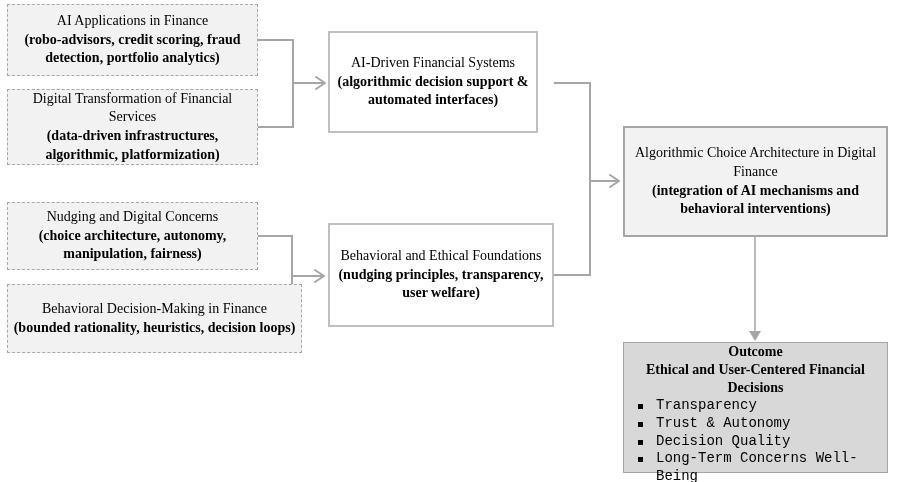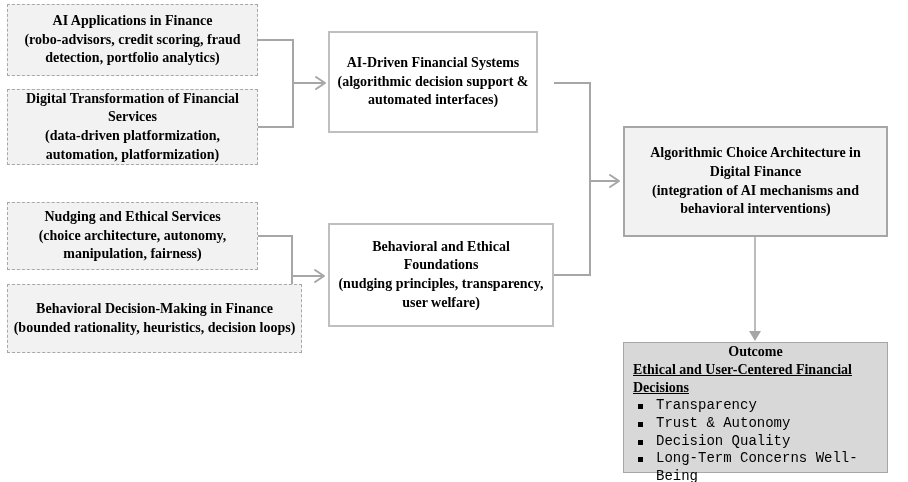--- a/index.html
+++ b/index.html
@@ -14,42 +14,42 @@
   .connectors{position:absolute;left:0;top:0;z-index:0;}
   .connectors .line{fill:none;stroke:var(--connector,#a6a6a6);stroke-width:2;}
   .connectors .head{fill:none;stroke:var(--connector,#a6a6a6);stroke-width:2;stroke-linecap:round;stroke-linejoin:round;}
   .connectors .thin{fill:none;stroke:var(--connector,#a6a6a6);stroke-width:1.5;}
   .connectors .tri{fill:var(--connector,#a6a6a6);stroke:none;}
   .box{
     position:absolute;z-index:1;box-sizing:border-box;
     display:flex;flex-direction:column;justify-content:center;align-items:center;
     text-align:center;font-size:14px;line-height:1.33;padding:2px 5px;
   }
-  .box-title{font-weight:bold;}
+  .box-title{font-weight:normal;}
   .box-sub{font-weight:bold;}
   .dashed{
     background:var(--box-fill-light,#f2f2f2);
     border:1.5px dashed var(--border-dashed,#a8a8a8);
   }
   .solid-white{
     background:var(--box-fill-white,#ffffff);
     border:2px solid var(--border-solid,#bfbfbf);
   }
   .solid-light{
     background:var(--box-fill-light,#f2f2f2);
     border:2px solid var(--border-strong,#a6a6a6);
   }
   .outcome{
     background:var(--box-fill-outcome,#d8d8d8);
     border:1.5px solid var(--border-strong,#a6a6a6);
     justify-content:flex-start;align-items:stretch;text-align:left;
     padding:0 9px;line-height:1.28;
   }
   .outcome-heading{font-weight:bold;text-align:center;}
-  .outcome-title{font-weight:bold;text-align:left;text-decoration:underline;}
+  .outcome-title{font-weight:bold;text-align:center;}
   .bullet-row{display:flex;align-items:flex-start;padding-left:5px;font-family:Liberation Mono, monospace;}
   .bullet-square{
     flex:0 0 auto;width:5px;height:5px;background:#000;
     margin:7px 13px 0 0;display:inline-block;
   }
 </style>
 </head>
 <body>
 
 <div class="canvas">
@@ -76,25 +76,25 @@
     </g>
   </svg>
 
   <div class="box dashed" style="left:7px;top:4px;width:251px;height:72px">
     <div class="box-title">AI Applications in Finance</div>
     <div class="box-sub">(robo-advisors, credit scoring, fraud detection, portfolio analytics)</div>
   </div>
 
   <div class="box dashed" style="left:7px;top:89px;width:251px;height:76px">
     <div class="box-title">Digital Transformation of Financial Services</div>
-    <div class="box-sub">(data-driven platformization, automation, platformization)</div>
+    <div class="box-sub">(data-driven infrastructures, algorithmic, platformization)</div>
   </div>
 
   <div class="box dashed" style="left:7px;top:202px;width:251px;height:68px">
-    <div class="box-title">Nudging and Ethical Services</div>
+    <div class="box-title">Nudging and Digital Concerns</div>
     <div class="box-sub">(choice architecture, autonomy, manipulation, fairness)</div>
   </div>
 
   <div class="box dashed" style="left:7px;top:284px;width:295px;height:69px">
     <div class="box-title">Behavioral Decision-Making in Finance</div>
     <div class="box-sub">(bounded rationality, heuristics, decision loops)</div>
   </div>
 
   <div class="box solid-white" style="left:328px;top:31px;width:210px;height:102px">
     <div class="box-title">AI-Driven Financial Systems</div>

